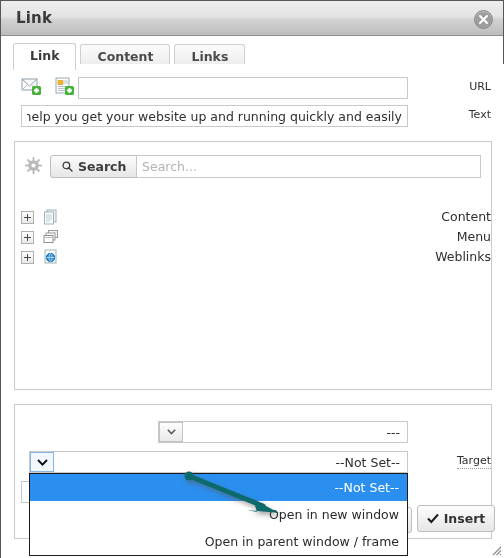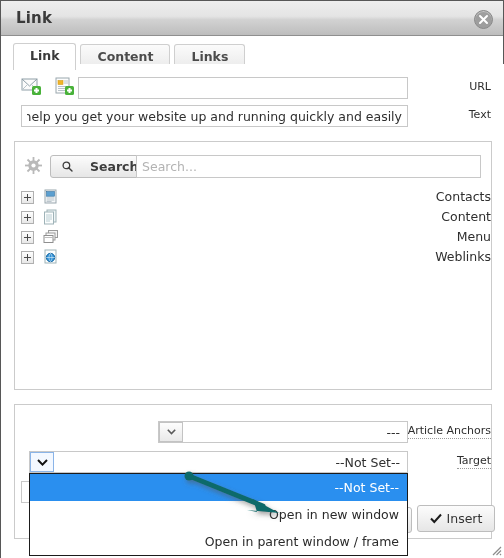--- a/index.html
+++ b/index.html
@@ -83,21 +83,21 @@
   .fs-legend{
     position:absolute;background:#fff;padding:0 6px;
     font-size:12px;font-weight:bold;color:#1c5fa8;margin-top:32px;
   }
   
   .search-btn{
     box-sizing:border-box;height:23px;padding:0 11px;
     border:1px solid #bdbdbd;border-radius:3px;
     background:linear-gradient(to bottom,#fcfcfc,#e6e6e6);
     font-size:12.5px;font-weight:bold;color:#3d3d3d;
-    display:flex;align-items:center;gap:17px;cursor:pointer;
+    display:flex;align-items:center;gap:5px;cursor:pointer;
     font-family:"DejaVu Sans","Liberation Sans",sans-serif;
   }
   
   .tree-row{position:absolute;height:21px;left:20px;right:14px;}
   .expander{
     position:absolute;left:0;top:4px;width:13px;height:13px;box-sizing:border-box;
     border:1px solid #b0b0b0;background:linear-gradient(to bottom,#fdfdfd,#e8e8e8);
     cursor:pointer;
   }
   .expander:before{content:"";position:absolute;left:5px;top:2px;width:1px;height:7px;background:#4a4a4a;}
@@ -132,21 +132,21 @@
   .dd-item{
     height:27px;line-height:27px;text-align:right;padding-right:8px;
     font-size:12.5px;color:#2a2a2a;white-space:nowrap;cursor:pointer;
   }
   .dd-item.sel-hl{background:#2a8fef;color:#fff;}
   
   .btn{
     position:absolute;box-sizing:border-box;height:26px;
     border:1px solid #bdbdbd;border-radius:3px;
     background:linear-gradient(to bottom,#fcfcfc,#e6e6e6);
-    font-size:12.5px;font-weight:normal;color:#333;
+    font-size:12.5px;font-weight:bold;color:#333;
     display:flex;align-items:center;justify-content:center;gap:5px;
     cursor:pointer;font-family:"DejaVu Sans","Liberation Sans",sans-serif;
   }
   .grip{position:absolute;right:3px;bottom:2px;width:12px;height:12px;}
   .arrow-anno{position:absolute;left:0;top:0;pointer-events:none;z-index:60;}
 </style>
 </head>
 <body>
 
 <div class="window">
@@ -214,31 +214,20 @@
     <div class="search-btn" style="position:absolute;left:49px;top:91px;">
       <svg width="11" height="11" viewBox="0 0 11 11">
         <circle cx="4.4" cy="4.4" r="3.3" fill="none" stroke="#3d3d3d" stroke-width="1.3"></circle>
         <path d="M6.9 6.9 L10 10" stroke="#3d3d3d" stroke-width="1.4" stroke-linecap="round"></path>
       </svg>
       <span>Search</span>
     </div>
 
     <input class="txt" type="text" style="position: absolute; left: 135px; top: 91px; width: 345px; height: 23px;" placeholder="...Search">
 
-    <div class="tree-row" style="top:123px;">
-      <div class="expander"></div>
-      <span class="tree-icon">
-        <svg width="16" height="16" viewBox="0 0 16 16">
-          <rect x="2" y="1" width="11" height="13" fill="#f6f8f9" stroke="#9aa7ae"></rect>
-          <rect x="3.6" y="2.6" width="7.8" height="4.6" fill="#5b9fd0" stroke="#2e6d9c" stroke-width=".6"></rect>
-          <path d="M3.6 9 h7.8 M3.6 11 h7.8 M3.6 12.6 h5" stroke="#b6c1c8"></path>
-        </svg>
-      </span>
-      <span class="tree-label">Contacts</span>
-    </div>
 
     <div class="tree-row" style="top:163px;">
       <div class="expander"></div>
       <span class="tree-icon">
         <svg width="16" height="16" viewBox="0 0 16 16">
           <rect x="5.5" y="1.5" width="9" height="7" fill="#f4f4f4" stroke="#9a9a9a"></rect>
           <rect x="3" y="4" width="9" height="7" fill="#fafafa" stroke="#9a9a9a"></rect>
           <rect x="1" y="6.5" width="9" height="7" fill="#ffffff" stroke="#8f8f8f"></rect>
           <path d="M1 8.5 h9" stroke="#bdbdbd"></path>
         </svg>
@@ -273,21 +262,20 @@
     <div class="fs" style="left:13px;top:340px;width:478px;height:135px;"></div>
 
     <div class="sel" style="left:157px;top:357px;width:250px;">
       <span class="arrowbox">
         <svg width="9" height="6" viewBox="0 0 9 6">
           <path d="M0.8 0.8 L4.5 4.6 L8.2 0.8" fill="none" stroke="#5a5a5a" stroke-width="1.6"></path>
         </svg>
       </span>
       <span class="selval">---</span>
     </div>
-    <div class="label-right" style="right:14px;top:360px;width:105px;"><span class="dotted">Article Anchors</span></div>
 
     <div class="sel" style="left:28px;top:387px;width:379px;">
       <span class="arrowbox focused">
         <svg width="11" height="7" viewBox="0 0 11 7">
           <path d="M1 1 L5.5 5.6 L10 1" fill="none" stroke="#111" stroke-width="2"></path>
         </svg>
       </span>
       <span class="selval">--Not Set--</span>
     </div>
     <div class="label-right" style="right:14px;top:390px;width:80px;"><span class="dotted">Target</span></div>

